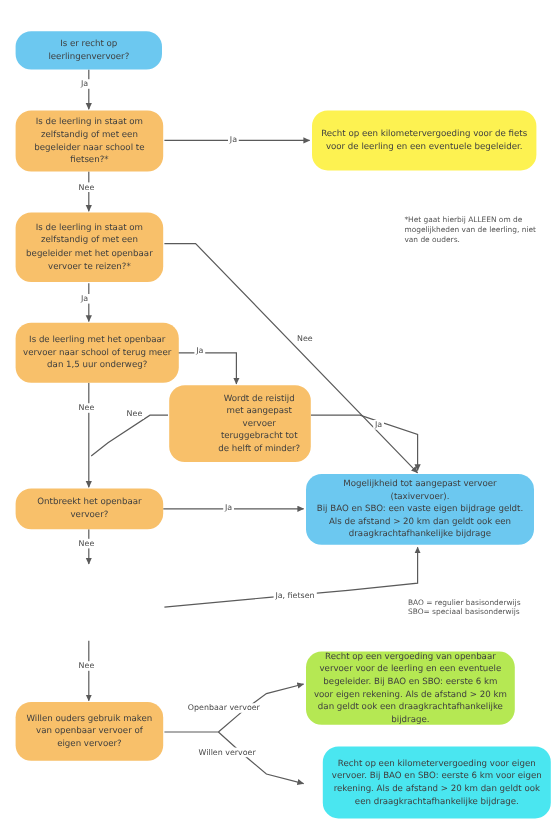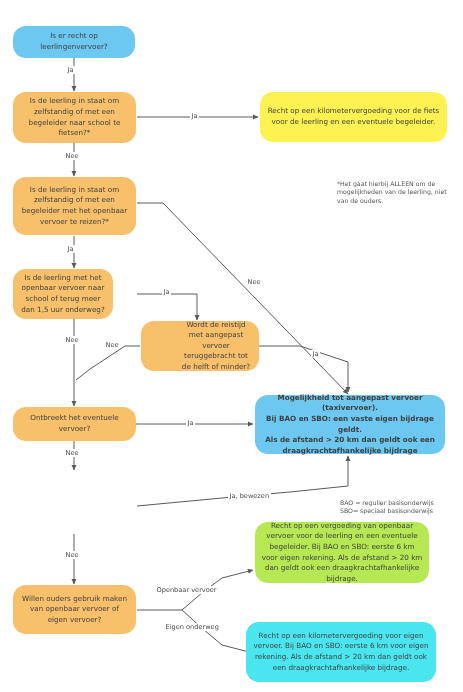--- a/index.html
+++ b/index.html
@@ -136,65 +136,65 @@
   </div>
 
   <div class="node n-yellow" style="left:260px; top:92px; width:187px; height:50px;">
     <span>Recht op een kilometervergoeding voor de fiets voor de leerling en een eventuele begeleider.</span>
   </div>
 
   <div class="node n-orange" style="left:13px; top:177px; width:123px; height:58px;">
     <span>Is de leerling in staat om zelfstandig of met een begeleider met het openbaar vervoer te reizen?*</span>
   </div>
 
-  <div class="node n-orange" style="left:13px; top:269px; width:100px; height:50px;">
+  <div class="node n-orange" style="left:13px; top:269px; width:136px; height:50px;">
     <span>Is de leerling met het openbaar vervoer naar school of terug meer dan 1,5 uur onderweg?</span>
   </div>
 
-  <div class="node n-orange" style="left:141px; top:321px; width:118px; height:50px;padding-left:38px;">
+  <div class="node n-orange" style="left:141px; top:321px; width:118px; height:64px;padding-left:38px;">
     <span>Wordt de reistijd met aangepast vervoer teruggebracht tot de helft of minder?</span>
   </div>
 
   <div class="node n-orange" style="left:13px; top:407px; width:123px; height:34px;">
-    <span>Ontbreekt het eventuele vervoer?</span>
-  </div>
-
-  <div class="node n-blue" style="left:255px; top:395px; width:190px; height:59px; white-space:pre-line;font-weight:bold;">
+    <span>Ontbreekt het openbaar vervoer?</span>
+  </div>
+
+  <div class="node n-blue" style="left:255px; top:395px; width:190px; height:59px; white-space:pre-line;">
     <span>Mogelijkheid tot aangepast vervoer (taxivervoer).
 Bij BAO en SBO: een vaste eigen bijdrage geldt.
 Als de afstand &gt; 20 km dan geldt ook een draagkrachtafhankelijke bijdrage</span>
   </div>
 
 
   <div class="node n-orange" style="left:13px; top:585px; width:123px; height:49px;">
     <span>Willen ouders gebruik maken van openbaar vervoer of eigen vervoer?</span>
   </div>
 
-  <div class="node n-green" style="left:255px; top:522px; width:174px; height:61px;">
+  <div class="node n-green" style="left:255px; top:543px; width:174px; height:61px;">
     <span>Recht op een vergoeding van openbaar vervoer voor de leerling en een eventuele begeleider. Bij BAO en SBO: eerste 6 km voor eigen rekening. Als de afstand &gt; 20 km dan geldt ook een draagkrachtafhankelijke bijdrage.</span>
   </div>
 
-  <div class="node n-cyan" style="left:246px; top:622px; width:190px; height:60px;">
+  <div class="node n-cyan" style="left:269px; top:622px; width:190px; height:60px;">
     <span>Recht op een kilometervergoeding voor eigen vervoer.  Bij BAO en SBO: eerste 6 km voor eigen rekening. Als de afstand &gt; 20 km dan geldt ook een draagkrachtafhankelijke bijdrage.</span>
   </div>
 
   <div class="edge-label" style="left:66px; top:66px;">Ja</div>
   <div class="edge-label" style="left:190px; top:112px;">Ja</div>
   <div class="edge-label" style="left:64px; top:152px;">Nee</div>
   <div class="edge-label" style="left:66px; top:245px;">Ja</div>
   <div class="edge-label" style="left:246px; top:278px;">Nee</div>
   <div class="edge-label" style="left:162px; top:288px;">Ja</div>
   <div class="edge-label" style="left:64px; top:336px;">Nee</div>
   <div class="edge-label" style="left:104px; top:341px;">Nee</div>
   <div class="edge-label" style="left:311px; top:350px;">Ja</div>
   <div class="edge-label" style="left:186px; top:419px;">Ja</div>
   <div class="edge-label" style="left:64px; top:449px;">Nee</div>
-  <div class="edge-label" style="left:228px; top:492px;">Ja, bewezen</div>
+  <div class="edge-label" style="left:228px; top:492px;">Ja, fietsen</div>
   <div class="edge-label" style="left:64px; top:551px;">Nee</div>
   <div class="edge-label" style="left:155px; top:586px;">Openbaar vervoer</div>
-  <div class="edge-label" style="left:164px; top:623px;">Eigen onderweg</div>
+  <div class="edge-label" style="left:164px; top:623px;">Willen vervoer</div>
 
   <div class="note" style="left:337px; top:180px; width:116px;">*Het gaat hierbij ALLEEN om de mogelijkheden van de leerling, niet van de ouders.</div>
 
   <div class="note" style="left:340px; top:499px; width:116px;">BAO = regulier basisonderwijs
 SBO= speciaal basisonderwijs</div>
 
 </div>
 
 </body></html>

